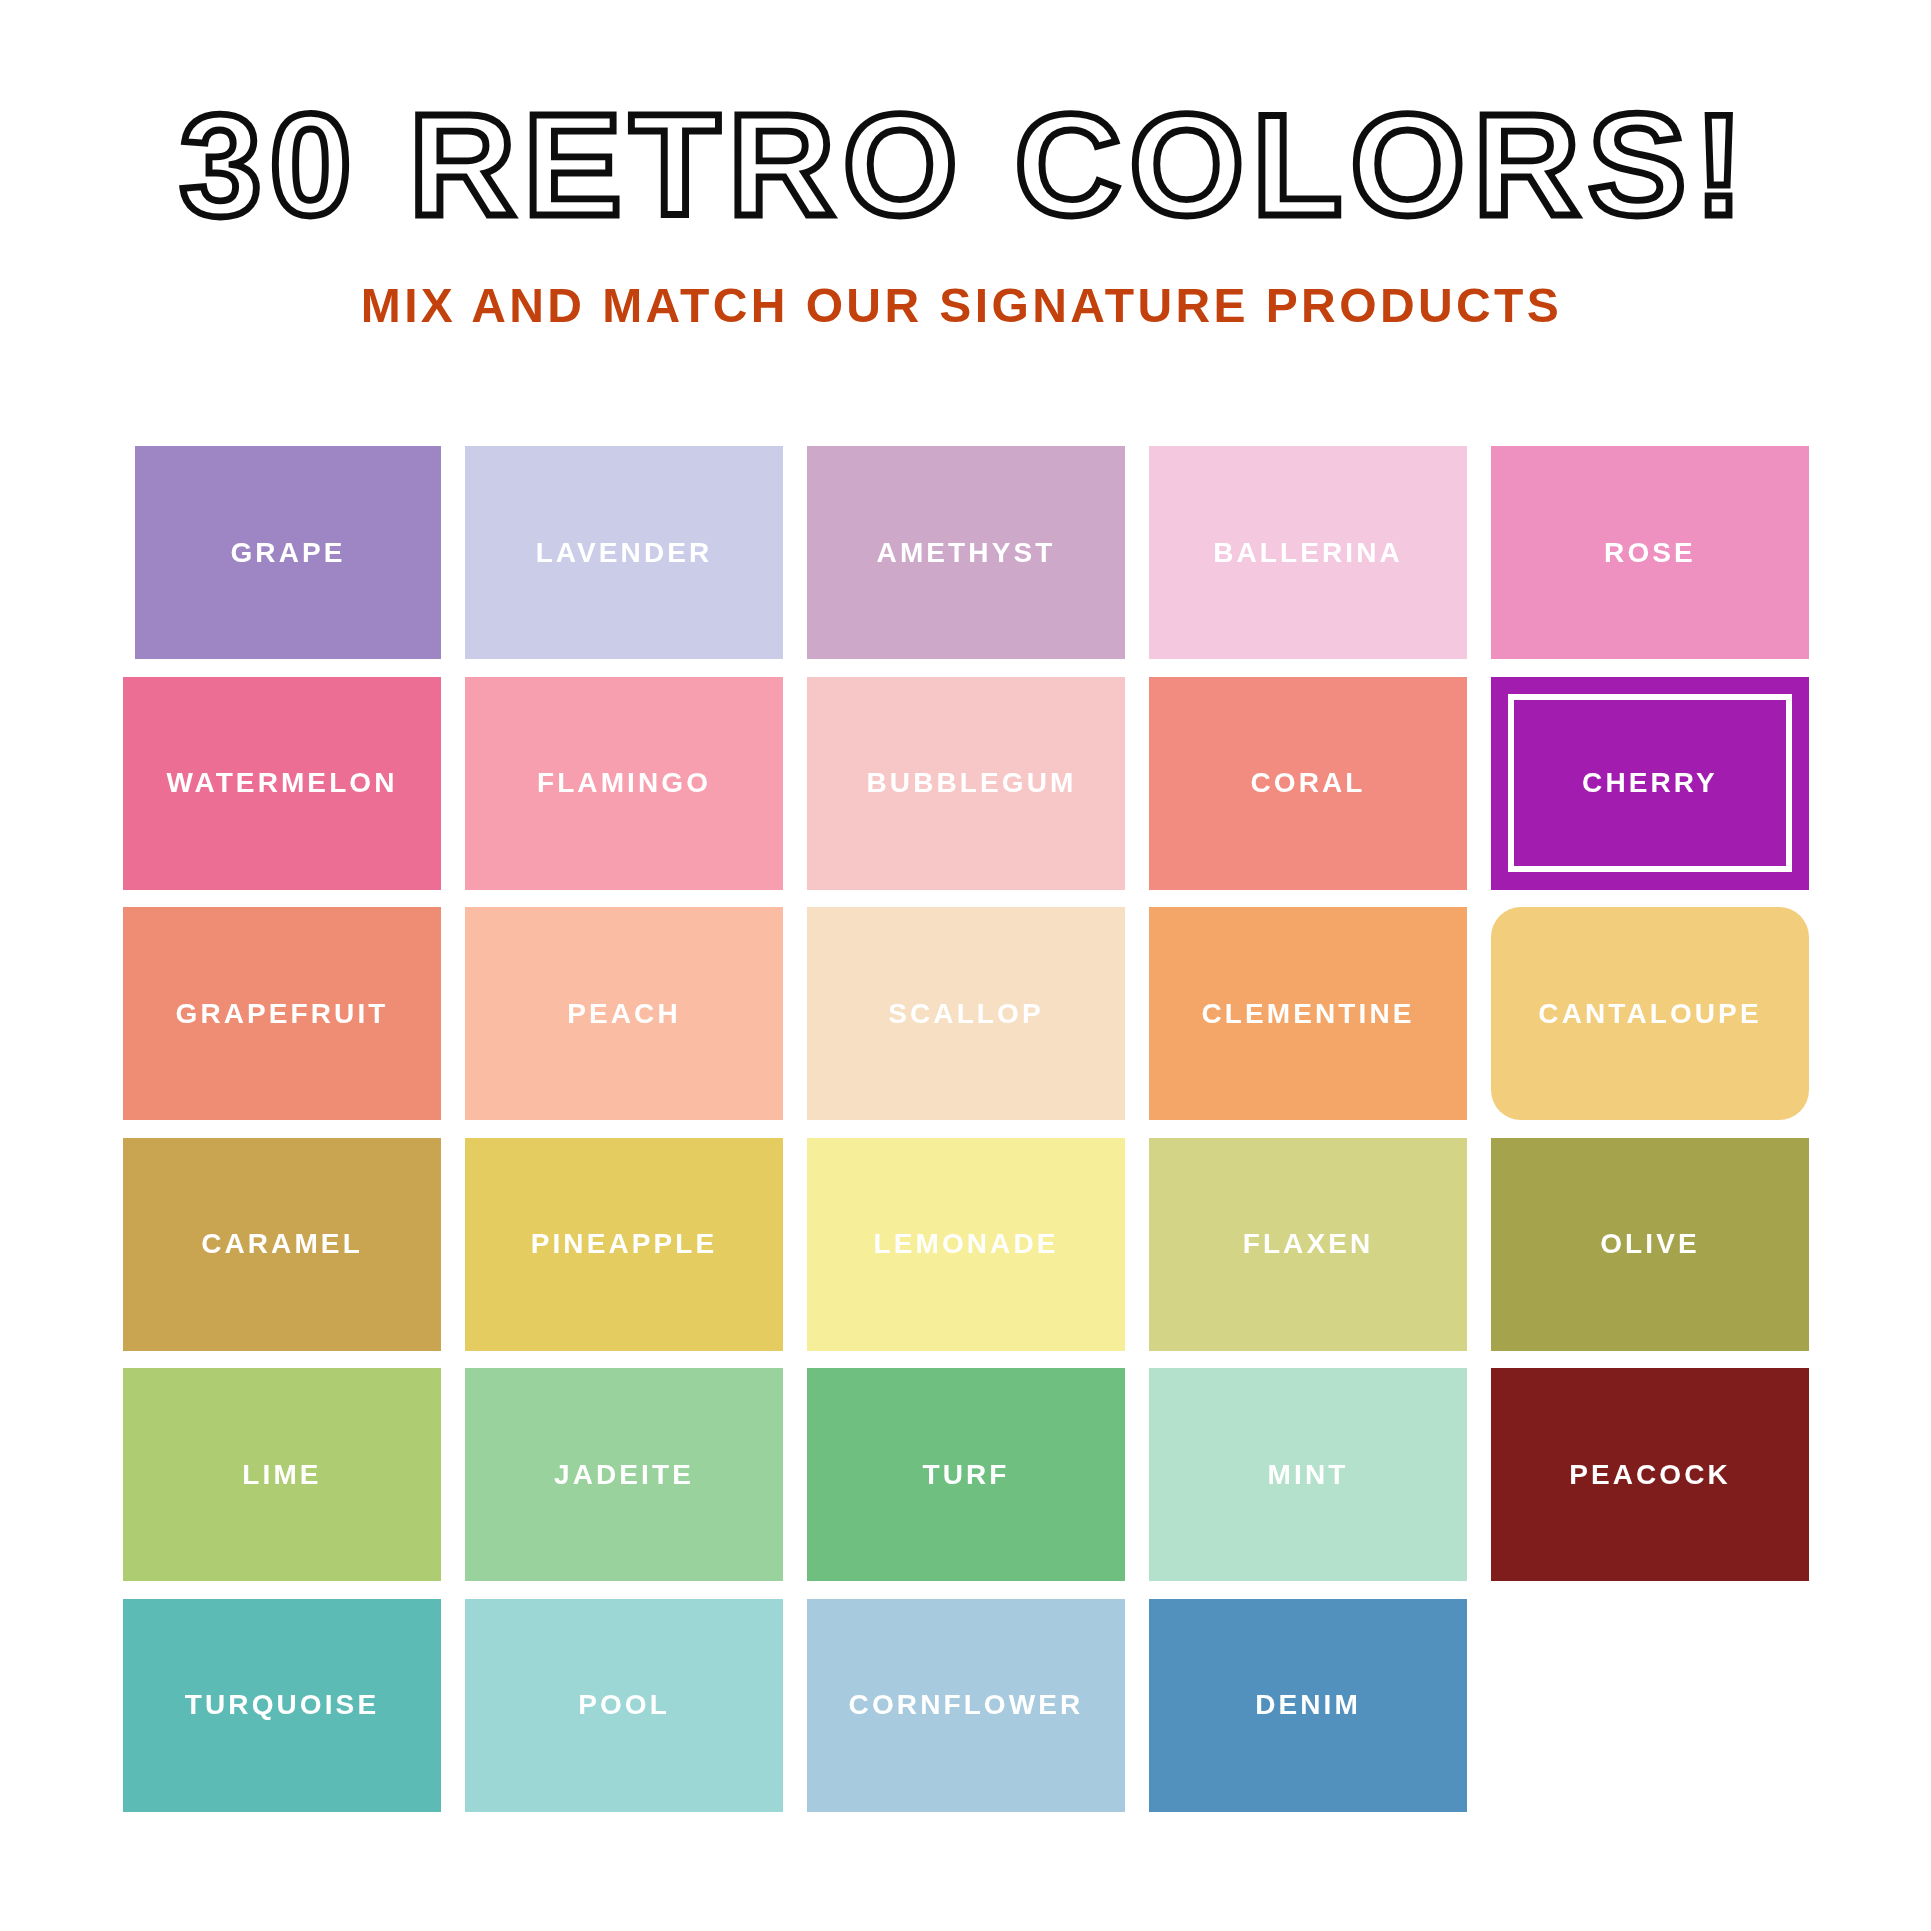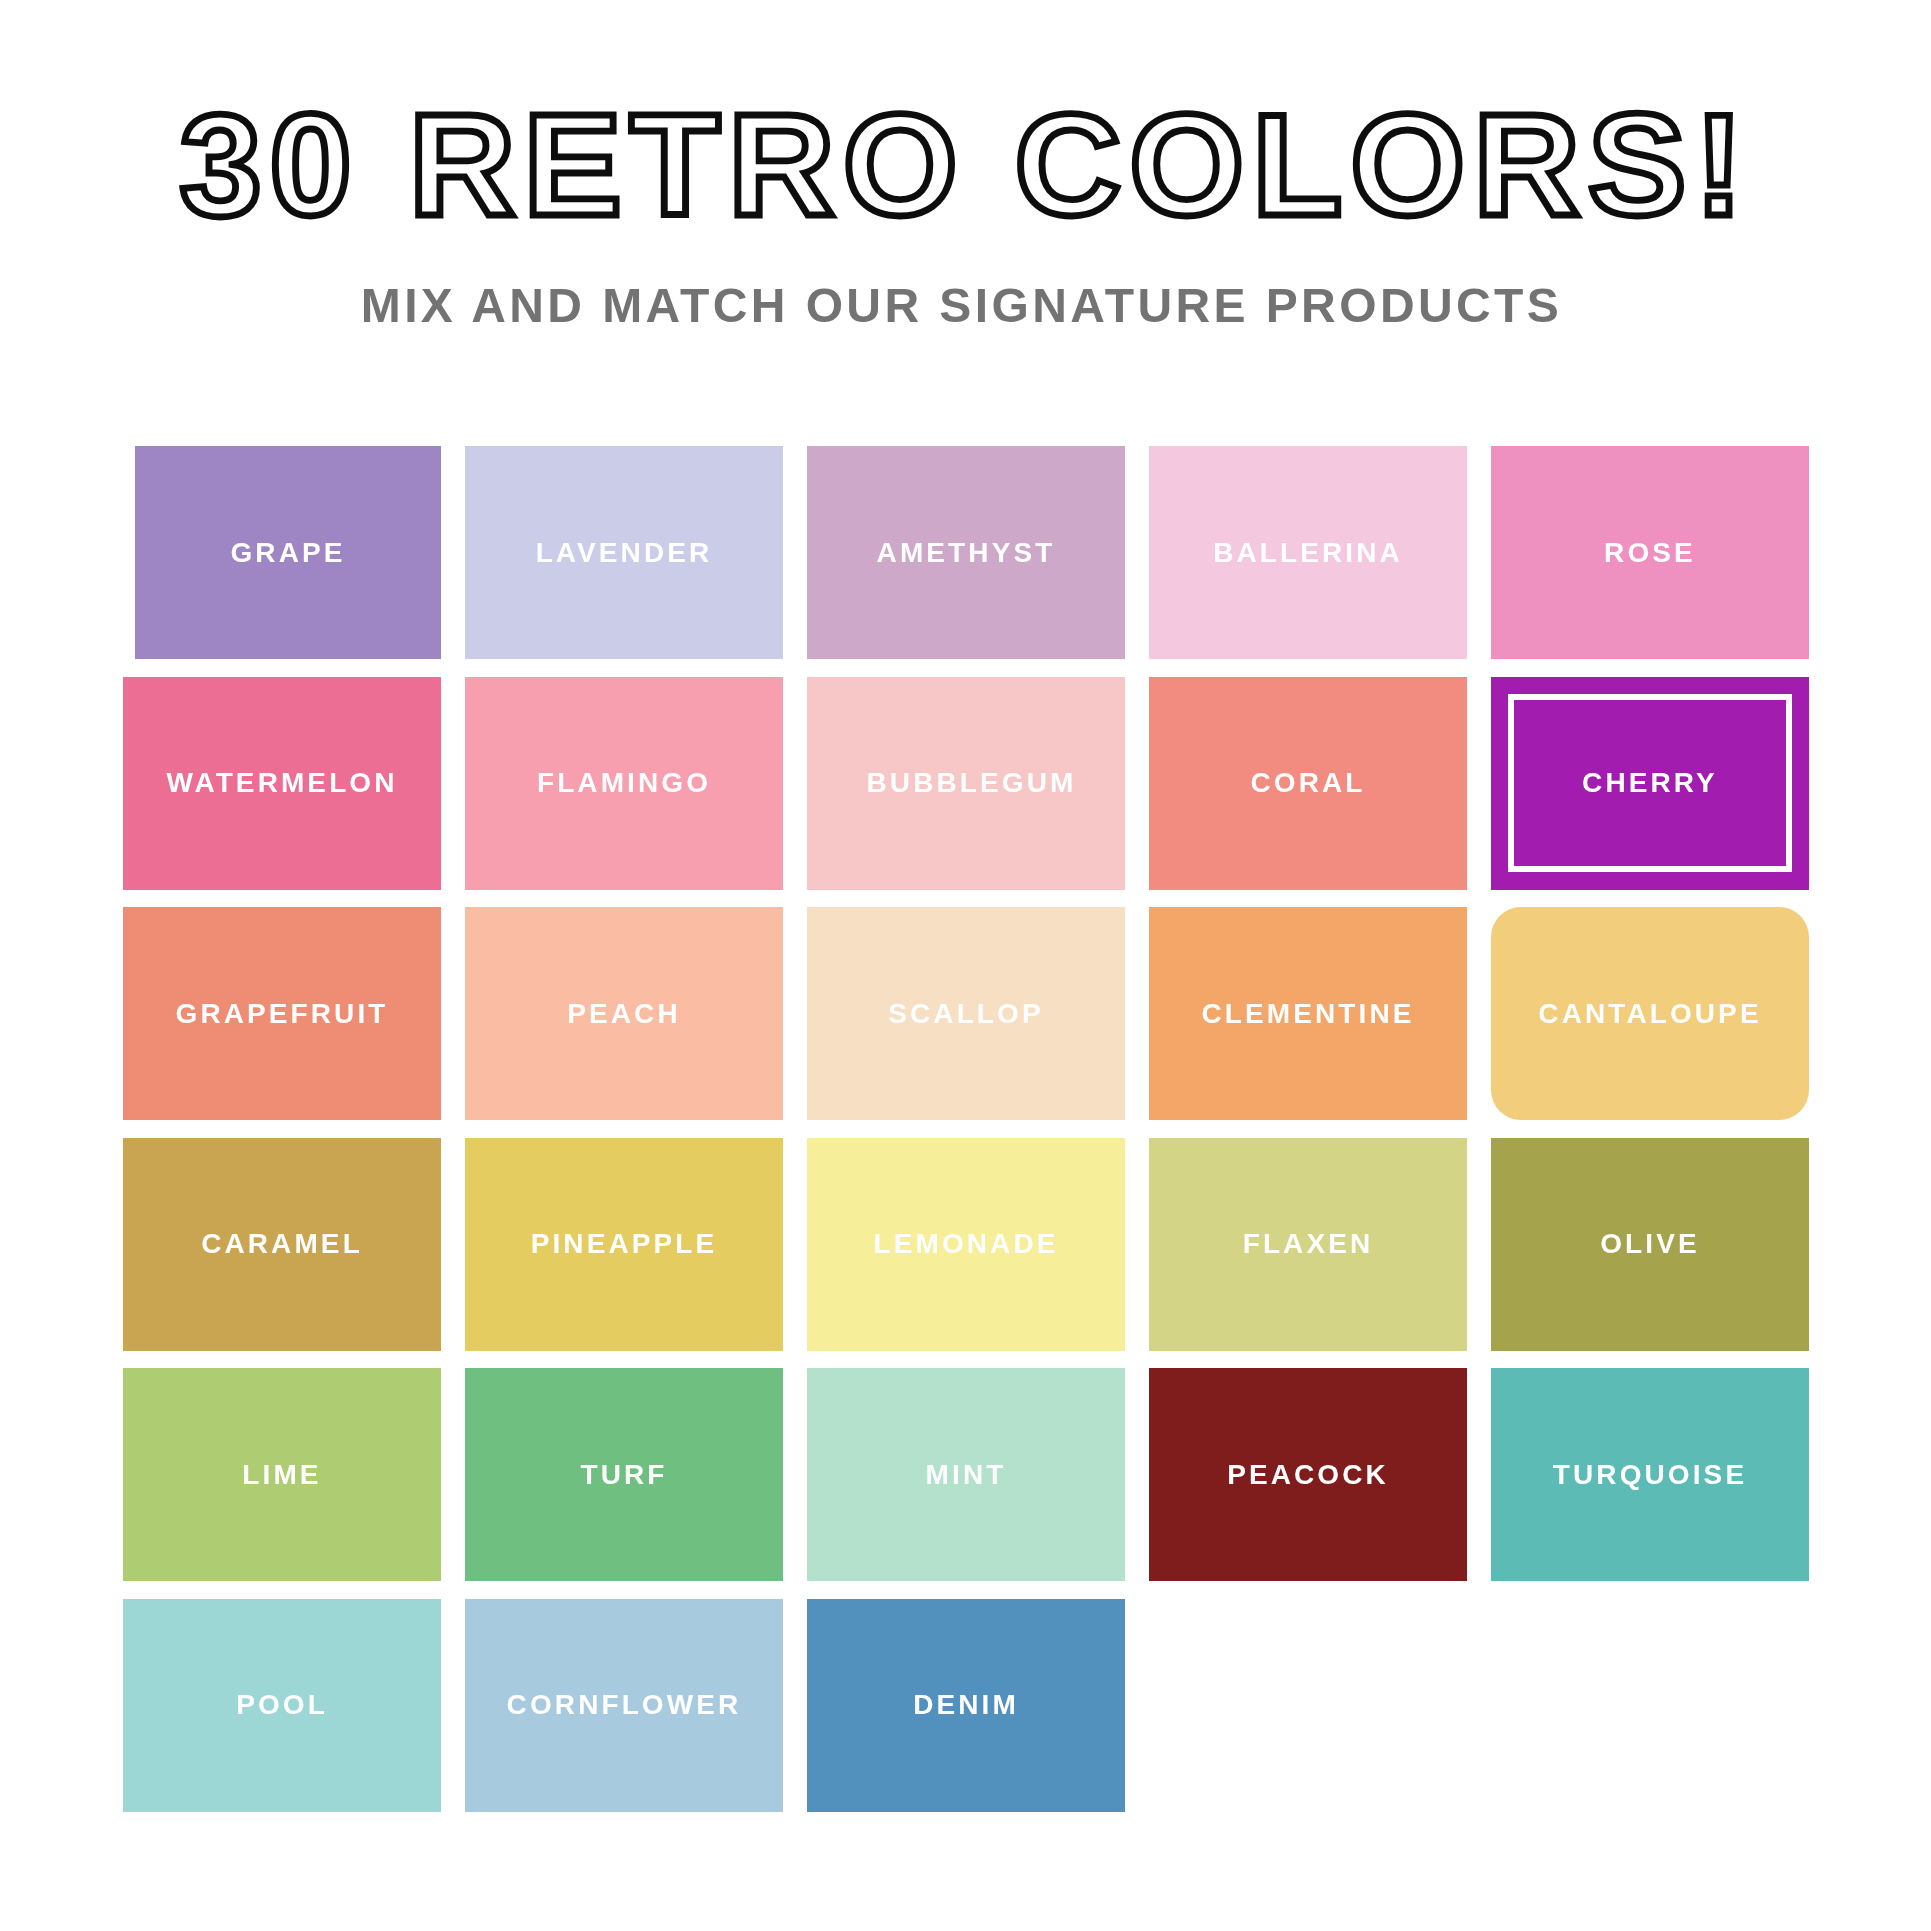--- a/index.html
+++ b/index.html
@@ -36,21 +36,21 @@
     color: transparent;
     -webkit-text-stroke: 6.8px #0d0d0d;
     text-stroke: 6.8px #0d0d0d;
     transform: scaleX(1.02);
   }
   .subtitle {
     font-family: "Liberation Sans", sans-serif;
     font-size: 48px;
     font-weight: bold;
     letter-spacing: 3.4px;
-    color: #737373;
+    color: #c2410c;
     margin: 44px 8px 0 0;
     line-height: 1;
   }
 
   
   .grid {
     position: absolute;
     left: 123px;
     top: 446px;
     width: 1686px;
@@ -162,20 +162,23 @@
       </div>
       <div class="swatch" style="background: rgb(212, 212, 135);">
         <span class="swatch-label">FLAXEN</span>
       </div>
       <div class="swatch" style="background: rgb(165, 164, 76);">
         <span class="swatch-label">OLIVE</span>
       </div>
       <div class="swatch" style="background: rgb(174, 204, 114);">
         <span class="swatch-label">LIME</span>
       </div>
+      <div class="swatch" style="background: rgb(154, 210, 157);">
+        <span class="swatch-label">JADEITE</span>
+      </div>
       <div class="swatch" style="background: rgb(111, 191, 129);">
         <span class="swatch-label">TURF</span>
       </div>
       <div class="swatch" style="background: rgb(179, 225, 204);">
         <span class="swatch-label">MINT</span>
       </div>
       <div class="swatch" style="background: #7f1d1d;">
         <span class="swatch-label">PEACOCK</span>
       </div>
       <div class="swatch" style="background: rgb(93, 187, 181);">

